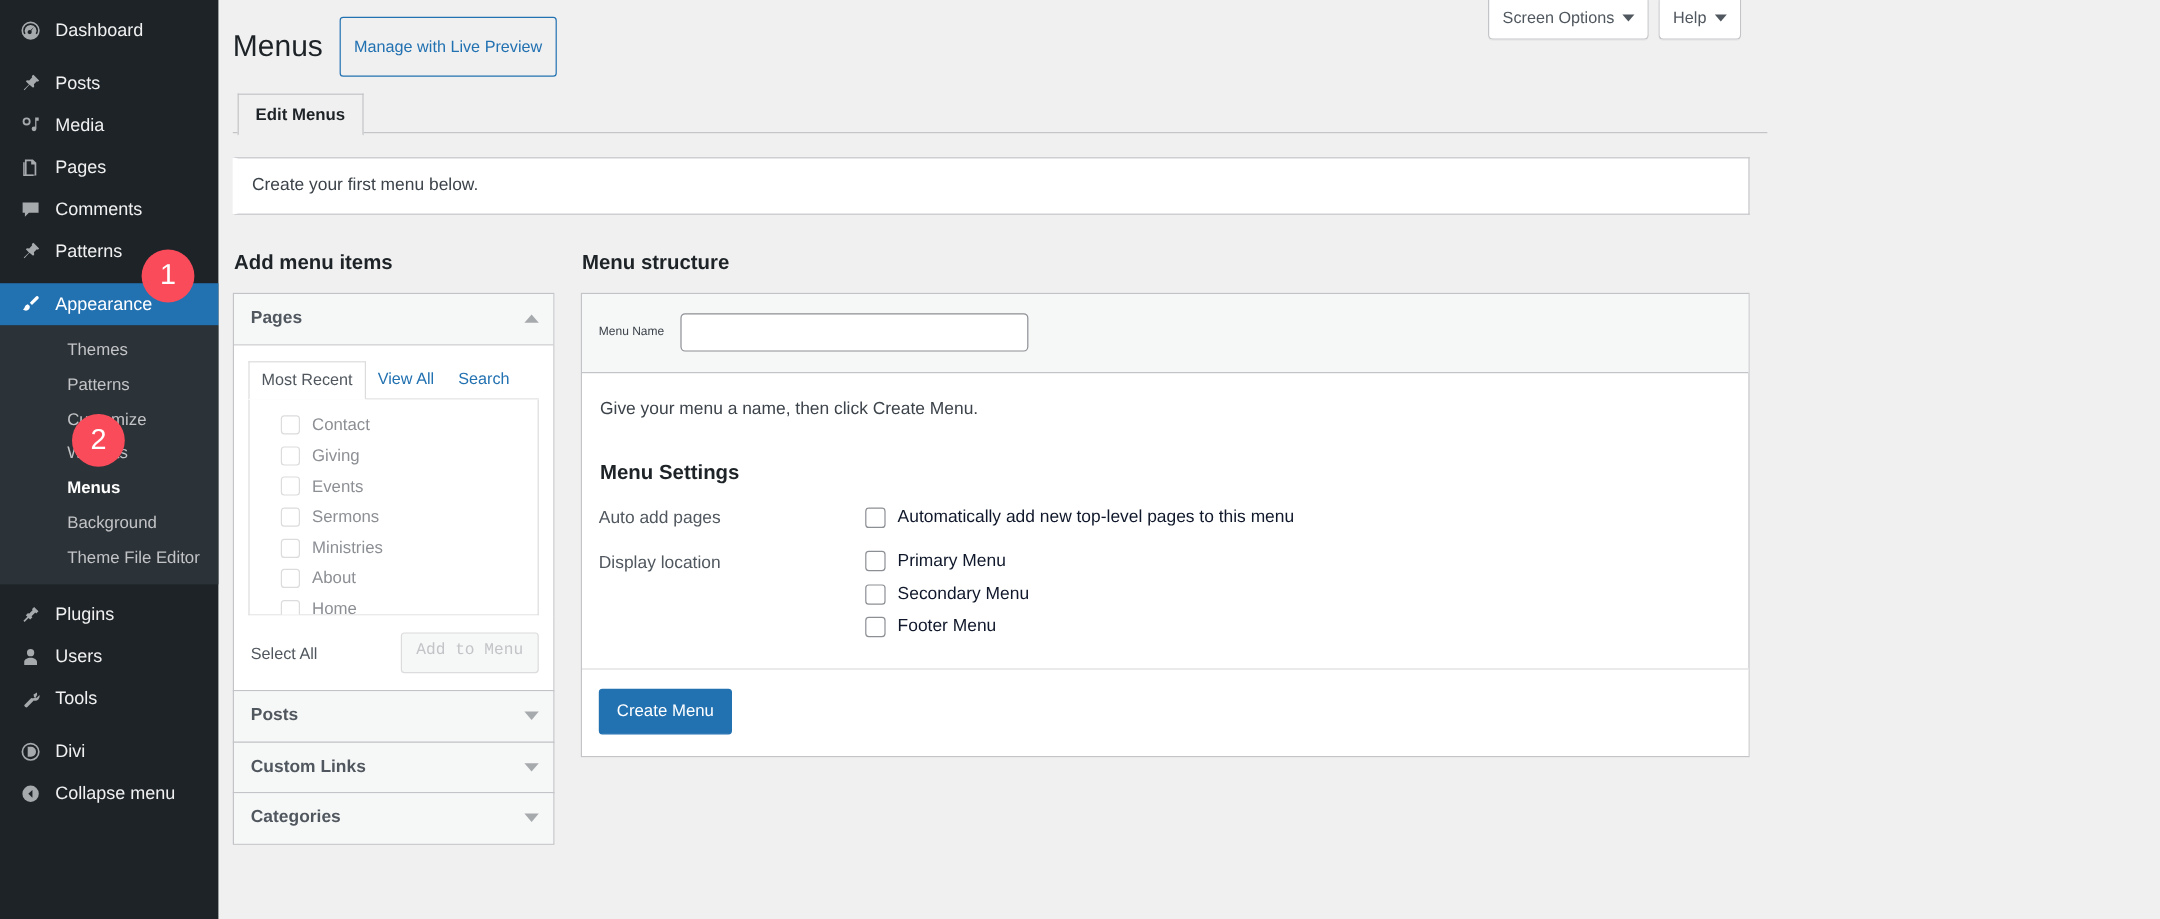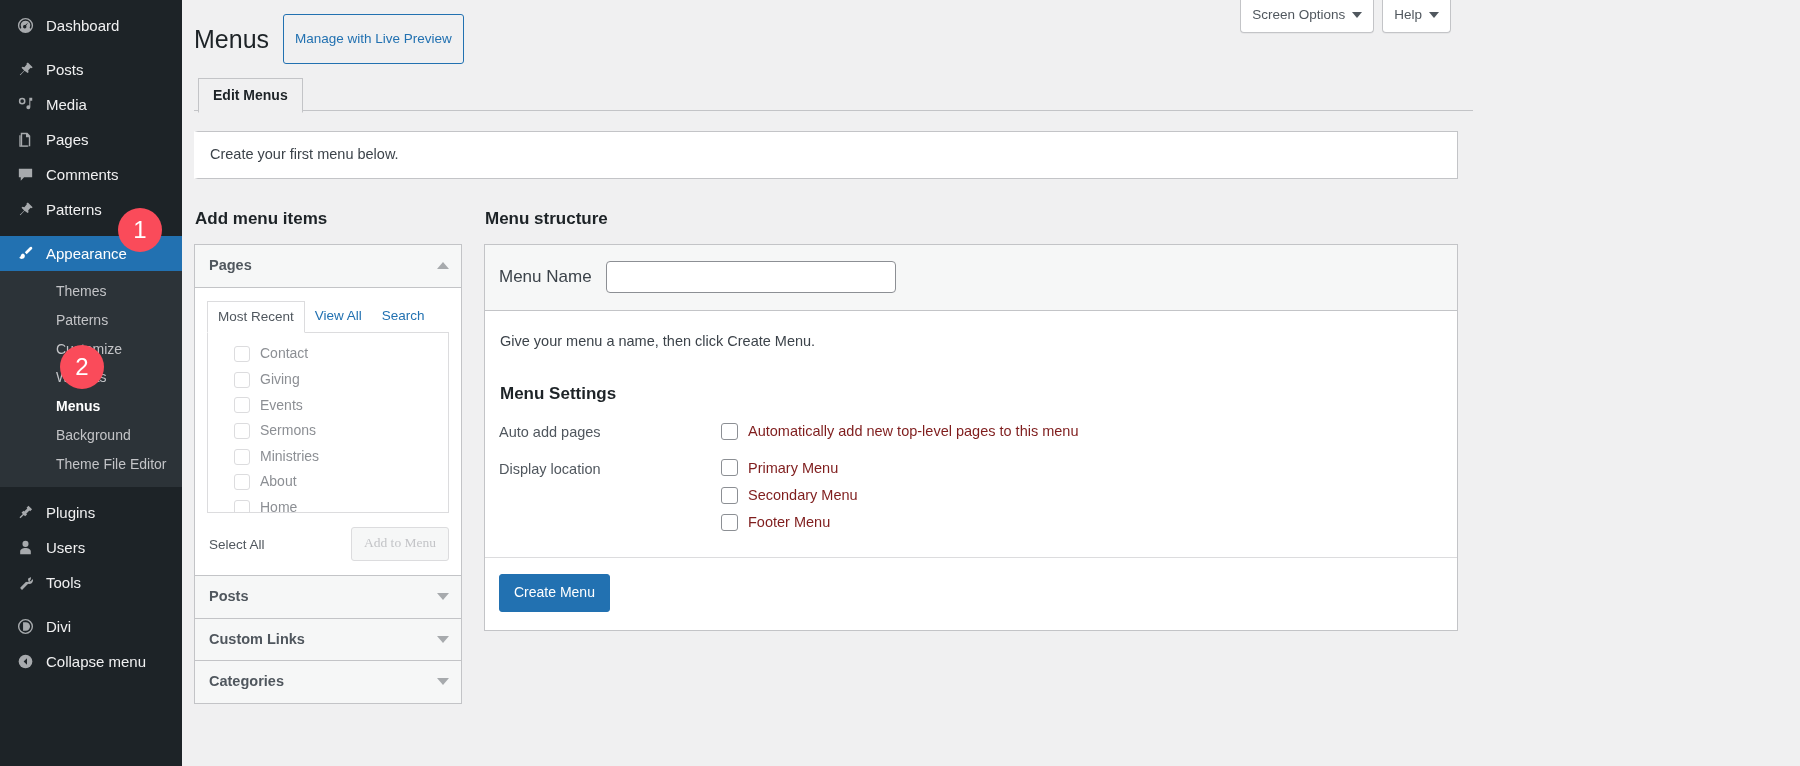--- a/index.html
+++ b/index.html
@@ -179,33 +179,33 @@
 
   .acc-foot {
     display: flex; align-items: center; justify-content: space-between;
     padding: 13px 12px 14px 14px; background: #fff;
     border-top: 1px solid #fff;
   }
   .select-all { font-size: 13.5px; color: #50575e; cursor: pointer; }
   .btn-disabled {
     background: #f6f7f7; border: 1px solid #dcdcde; color: #c3c4c7;
     font-size: 13.5px; padding: 5px 12px 6px 12px; border-radius: 3px;
-    cursor: default; line-height: 1.5; font-family: Liberation Serif, serif;
+    cursor: default; line-height: 1.5; font-family: Liberation Mono, monospace;
   }
 
   
   .panel {
     background: #fff; border: 1px solid #c3c4c7;
   }
   .panel-row-name {
     display: flex; align-items: center; gap: 14px;
     background: #f6f7f7; border-bottom: 1px solid #c3c4c7;
     padding: 16px 14px 17px 14px;
   }
-  .lbl-menu-name { font-size: 17px; color: #3c434a; line-height: 1.4; }
+  .lbl-menu-name { font-size: 10px; color: #3c434a; line-height: 1.4; }
   .menu-name-input {
     width: 290px; height: 32px;
     border: 1px solid #8c8f94; border-radius: 4px;
     font-size: 14px; padding: 0 8px;
     font-family: "Liberation Sans", sans-serif;
     background: #fff; color: #2c3338; outline: none;
   }
   .panel-body { padding: 20px 14px 0 14px; }
   .hint { font-size: 14.5px; color: #3c434a; line-height: 1.5; margin: 0 0 30px 1px; }
 
@@ -218,21 +218,21 @@
     width: 222px; min-width: 222px;
     font-size: 14.5px; color: #50575e; line-height: 1.5; padding-top: 1px;
   }
   .setting-opts { flex: 1; }
   .opt-row { display: flex; align-items: center; gap: 10px; margin-bottom: 7px; cursor: pointer; }
   .opt-row:last-child { margin-bottom: 0; }
   .cb2 {
     width: 17px; height: 17px; min-width: 17px;
     border: 1px solid #8c8f94; border-radius: 3px; background: #fff;
   }
-  .opt-label { font-size: 14.5px; color: #7f1d1d; line-height: 1.4; }
+  .opt-label { font-size: 14.5px; color: #0f172a; line-height: 1.4; }
 
   .panel-foot {
     border-top: 1px solid #dcdcde; margin-top: 24px;
     padding: 16px 14px 18px 14px; background: #fff;
   }
   .btn-primary {
     background: #2271b1; border: 1px solid #2271b1; color: #fff;
     font-size: 14px; padding: 8px 14px 9px 14px; border-radius: 3px;
     cursor: pointer; line-height: 1.4;
     font-family: "Liberation Sans", sans-serif;

